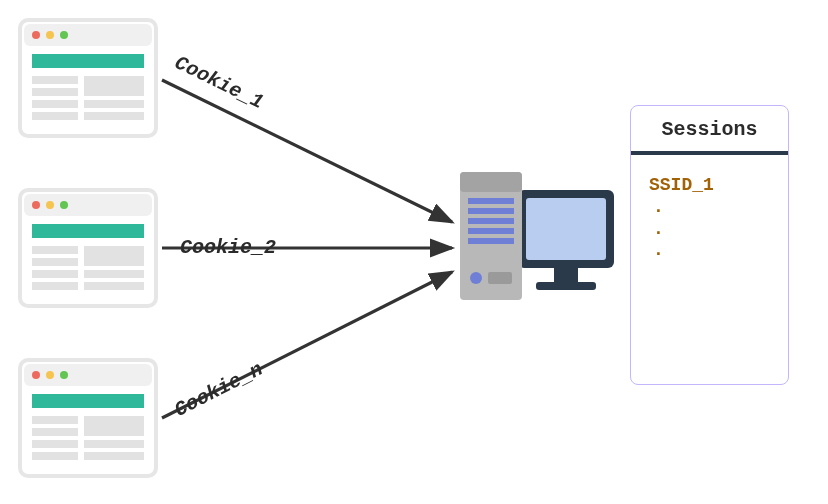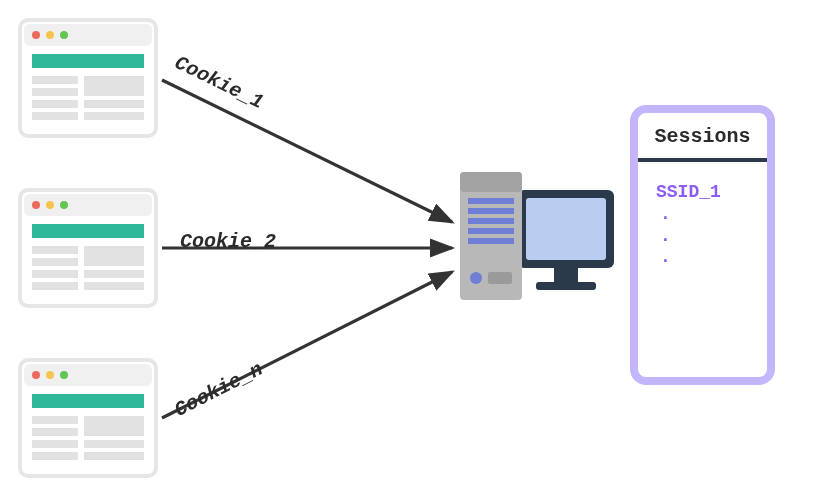--- a/index.html
+++ b/index.html
@@ -25,42 +25,42 @@
     font-weight: bold;
     font-style: italic;
     color: #2b2b2b;
     font-size: 20px;
     white-space: nowrap;
   }
   .sessions-box {
     position: absolute;
     left: 630px;
     top: 105px;
-    width: 145px;
+    width: 159px;
     height: 280px;
-    border: 8px solid #c4b5fd;
-    border-radius: 16px;
+    border: 1px solid #c4b5fd;
+    border-radius: 8px;
     background: #ffffff;
     box-sizing: border-box;
   }
   .sessions-title {
     text-align: center;
     font-family: "Courier New", Courier, monospace;
     font-weight: bold;
     font-size: 20px;
     color: #2b2b2b;
     padding: 12px 0 10px 0;
     border-bottom: 4px solid #2b3a4a;
   }
   .sessions-body {
     padding: 18px 0 0 18px;
     font-family: "Courier New", Courier, monospace;
     font-weight: bold;
     font-size: 18px;
-    color: #8b5cf6;
+    color: #a16207;
     line-height: 1.35;
   }
   .sessions-body .dot {
     line-height: 1.2;
     margin-left: 4px;
   }
   .sessions-body .gap {
     height: 14px;
   }
 </style>
@@ -140,21 +140,21 @@
       <marker id="arrowhead" markerWidth="10" markerHeight="10" refX="7" refY="3" orient="auto" markerUnits="strokeWidth">
         <path d="M0,0 L8,3 L0,6 Z" fill="#333333"></path>
       </marker>
     </defs>
     <line x1="162" y1="80" x2="452" y2="222" stroke="#333333" stroke-width="3.2" marker-end="url(#arrowhead)"></line>
     <line x1="162" y1="248" x2="452" y2="248" stroke="#333333" stroke-width="3.2" marker-end="url(#arrowhead)"></line>
     <line x1="162" y1="418" x2="452" y2="272" stroke="#333333" stroke-width="3.2" marker-end="url(#arrowhead)"></line>
   </svg>
 
   <div class="label" style="left:176px; top:50px; transform: rotate(26deg); transform-origin: left center;">Cookie_1</div>
-  <div class="label" style="left:180px; top:230px;">Cookie_2</div>
+  <div class="label" style="left:180px; top:236px;">Cookie_2</div>
   <div class="label" style="left:176px; top:400px; transform: rotate(-27deg); transform-origin: left center;">Cookie_n</div>
 
   <div class="sessions-box">
     <div class="sessions-title">Sessions</div>
     <div class="sessions-body">
       <div>SSID_1</div>
       <div class="dot">.</div>
       <div class="dot">.</div>
       <div class="dot">.</div>
       <div class="gap"></div>

